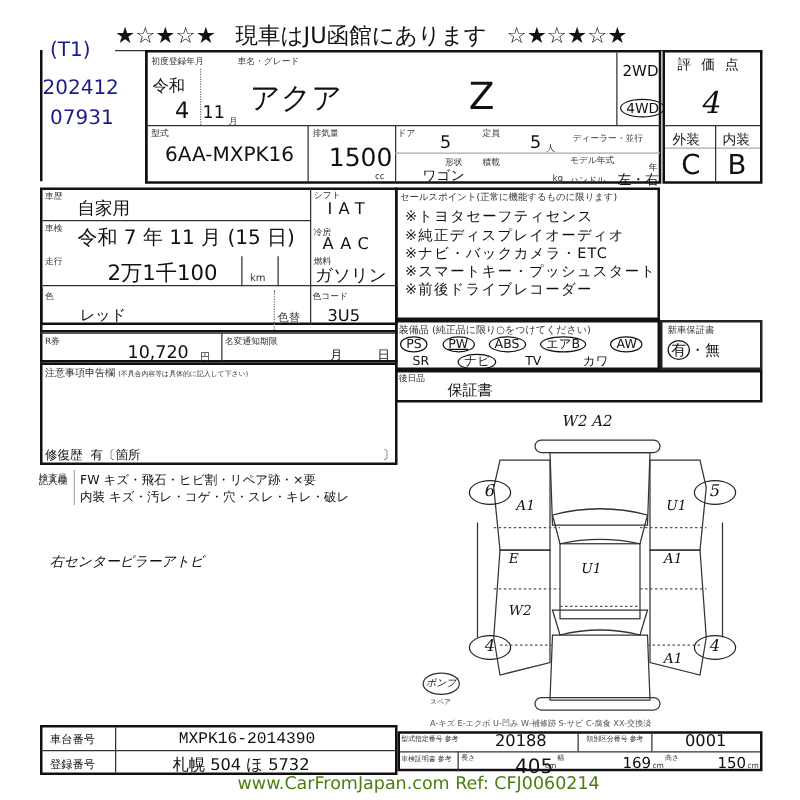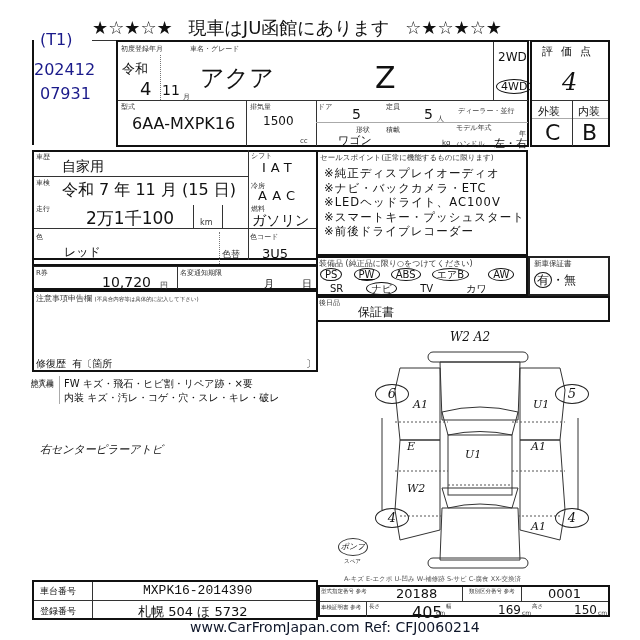--- a/index.html
+++ b/index.html
@@ -10,21 +10,21 @@
   .thick { border: 2px solid #111; }
   .hline { position: absolute; height: 1px; background: #333; }
   .vline { position: absolute; width: 1px; background: #333; }
   .dashv { position: absolute; width: 0; border-left: 1px dotted #777; }
   .big { position: absolute; white-space: nowrap; }
   .lot { color: #1a1a8a; font-size: 16px; position: absolute; left: 40px; font-family: "DejaVu Sans", sans-serif; }
   .banner { position: absolute; left: 92px; top: 16px; font-size: 18px; white-space: nowrap; letter-spacing: 0px; }
   .circ { border: 1px solid #111; border-radius: 50%; padding: 0 4px; }
   .equip-row { position: absolute; font-size: 12px; white-space: nowrap; }
   .sale-item { font-size: 11.5px; letter-spacing: 1px; line-height: 14.5px; white-space: nowrap; }
-  .footer { position: absolute; left: 190px; top: 619px; font-size: 14px; color: #0f172a; white-space: nowrap; }
+  .footer { position: absolute; left: 190px; top: 619px; font-size: 14px; color: #4d7c0f; white-space: nowrap; }
   .tyre { position: absolute; width: 34px; height: 20px; border: 1px solid #222; border-radius: 50%; font-family: "DejaVu Serif", serif; font-style: italic; font-size: 13px; text-align: center; line-height: 18px; }
   .hand { position: absolute; font-family: "DejaVu Serif", serif; font-style: italic; font-size: 11px; white-space: nowrap; }
 </style>
 </head>
 <body>
 
 <div class="lot" style="top:30px;">(T1)</div>
 <div class="lot" style="top:60px; left:34px;">202412</div>
 <div class="lot" style="top:84px;">07931</div>
 
@@ -53,21 +53,21 @@
 <div class="big" style="left:162px; top:82px; font-size:14px;">11</div>
 <div class="lbl" style="left:183px; top:92px;">月</div>
 <div class="big" style="left:200px; top:62px; font-size:24px; font-family:'DejaVu Serif',serif;">アクア</div>
 <div class="big" style="left:375px; top:60px; font-size:30px;">Z</div>
 <div class="big" style="left:498px; top:50px; font-size:12px;">2WD</div>
 <div class="big circ" style="left:496px; top:79px; font-size:11px;">4WD</div>
 
 <div class="lbl" style="left:121px; top:102px;">型式</div>
 <div class="big" style="left:132px; top:114px; font-size:16px;">6AA-MXPK16</div>
 <div class="lbl" style="left:250px; top:102px;">排気量</div>
-<div class="big" style="left:263px; top:114px; font-size:12px;text-align:right;">1500</div>
+<div class="big" style="left:263px; top:114px; font-size:20px;text-align:right;">1500</div>
 <div class="lbl" style="left:300px; top:137px;">cc</div>
 
 <div class="lbl" style="left:318px; top:102px;">ドア</div>
 <div class="big" style="left:352px; top:106px; font-size:14px;">5</div>
 <div class="lbl" style="left:386px; top:102px;">定員</div>
 <div class="big" style="left:424px; top:106px; font-size:14px;">5</div>
 <div class="lbl" style="left:437px; top:114px;">人</div>
 <div class="lbl" style="left:458px; top:106px;">ディーラー・並行</div>
 <div class="lbl" style="left:318px; top:125px;padding-left:38px;">形状</div>
 <div class="big" style="left:338px; top:133px; font-size:11px;">ワゴン</div>
@@ -135,23 +135,23 @@
 <div class="lbl" style="left:31px; top:378px; font-size:7.5px;">検査員</div>
 <div class="lbl" style="left:31px; top:380px; font-size:7.5px;">記入欄</div>
 <div class="vline" style="left:59px; top:376px; height:28px; background:#aaa;"></div>
 <div class="big" style="left:64px; top:377px; font-size:10px;">FW  キズ・飛石・ヒビ割・リペア跡・×要</div>
 <div class="big" style="left:64px; top:391px; font-size:10px;">内装 キズ・汚レ・コゲ・穴・スレ・キレ・破レ</div>
 <div class="hand" style="left:40px; top:442px; font-size:11px;">右センターピラーアトビ</div>
 
 <div class="box thick" style="left:316px; top:150px; width:212px; height:106px;"></div>
 <div class="lbl" style="left:320px; top:153px; font-size:7.5px;">セールスポイント(正常に機能するものに限ります)</div>
 <div class="abs" style="left:324px; top:166px;">
+  <div class="sale-item">※トヨタセーフティセンス</div>
   <div class="sale-item">※純正ディスプレイオーディオ</div>
   <div class="sale-item">※ナビ・バックカメラ・ETC</div>
-  <div class="sale-item">※LEDヘッドライト、AC100V</div>
   <div class="sale-item">※スマートキー・プッシュスタート</div>
   <div class="sale-item">※前後ドライブレコーダー</div>
 </div>
 
 <div class="box thick" style="left:316px; top:256px; width:212px; height:40px;"></div>
 <div class="box" style="left:528px; top:256px; width:82px; height:40px; border-width:2px;"></div>
 <div class="lbl" style="left:319px; top:258px; font-size:8px;">装備品 (純正品に限り○をつけてください)</div>
 <div class="lbl" style="left:534px; top:259px; font-size:7.5px;">新車保証書</div>
 <div class="big" style="left:534px; top:272px; font-size:12px;"><span class="circ" style="padding:0 2px;">有</span><span>・無</span></div>
 <div class="equip-row" style="left:320px; top:268px; font-size:10px;">

